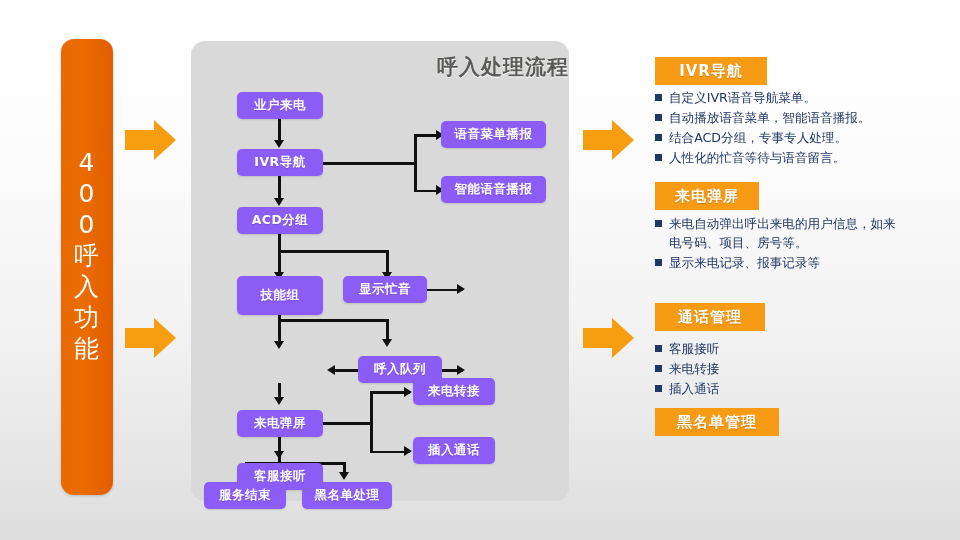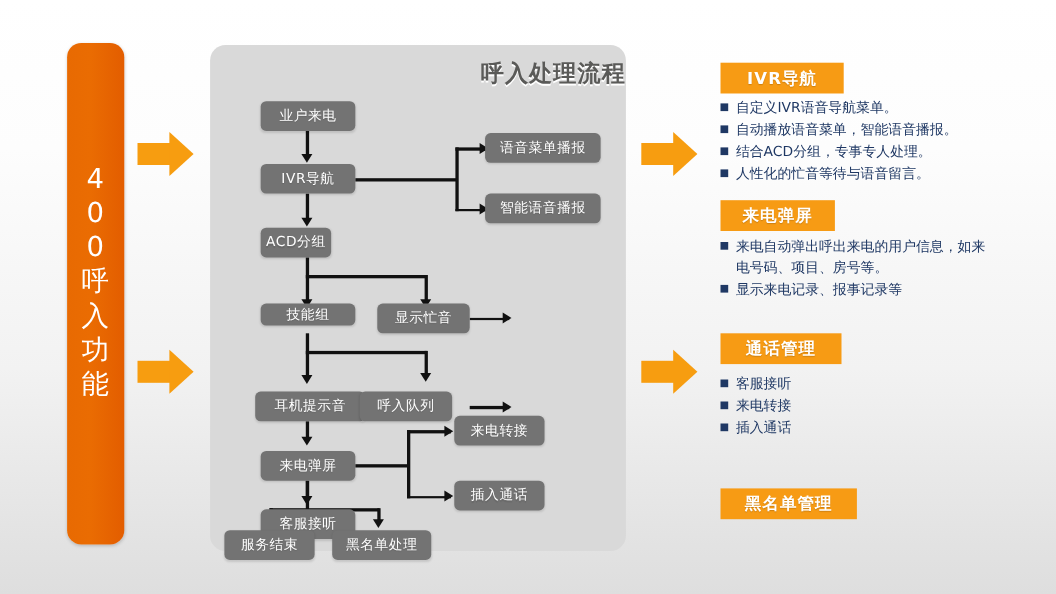--- a/index.html
+++ b/index.html
@@ -90,25 +90,25 @@
     font-size: 21px;
     font-weight: bold;
     color: #5a5a58;
     letter-spacing: 1px;
     text-shadow: 0 1px 0 #ffffff;
   }
 
   
   .fbox {
     position: absolute;
-    background: #737373;
+    background: #8b5cf6;
     border-radius: 5px;
     color: #ffffff;
     font-size: 12.5px;
-    font-weight: normal;
+    font-weight: bold;
     display: flex;
     align-items: center;
     justify-content: center;
     letter-spacing: 0.5px;
     box-shadow: 0 1px 2px rgba(0,0,0,0.12);
     text-shadow: 0 1px 1px rgba(0,0,0,0.12);
   }
 
   
   .ln {
@@ -273,30 +273,29 @@
     <div class="arrowhead-down" style="left:148px; top:431px;"></div>
 
     <div class="fbox" style="left:46px; top:51px; width:86px; height:27px;">业户来电</div>
 
     <div class="fbox" style="left:46px; top:108px; width:86px; height:27px;">IVR导航</div>
 
     <div class="fbox" style="left:250px; top:80px; width:105px; height:27px;">语音菜单播报</div>
 
     <div class="fbox" style="left:250px; top:135px; width:105px; height:27px;">智能语音播报</div>
 
-    <div class="fbox" style="left:46px; top:166px; width:64px; height:27px;">ACD分组</div>
-
-    <div class="fbox" style="left:46px; top:235px; width:86px; height:20px;">技能组</div>
+    <div class="fbox" style="left:46px; top:166px; width:86px; height:27px;">ACD分组</div>
+
+    <div class="fbox" style="left:46px; top:235px; width:86px; height:39px;">技能组</div>
 
     <div class="fbox" style="left:152px; top:235px; width:84px; height:27px;">显示忙音</div>
 
 
-    <div class="fbox" style="left:41px; top:315px; width:100px; height:27px;">耳机提示音</div>
-
-    <div class="fbox" style="left:136px; top:315px; width:84px; height:27px;">呼入队列</div>
+
+    <div class="fbox" style="left:167px; top:315px; width:84px; height:27px;">呼入队列</div>
 
 
     <div class="fbox" style="left:46px; top:369px; width:86px; height:27px;">来电弹屏</div>
 
     <div class="fbox" style="left:46px; top:422px; width:86px; height:27px;">客服接听</div>
 
     <div class="fbox" style="left:222px; top:337px; width:82px; height:27px;">来电转接</div>
 
     <div class="fbox" style="left:222px; top:396px; width:82px; height:27px;">插入通话</div>
 
@@ -337,15 +336,15 @@
         <span class="cont">客服接听</span>
       </li>
     <li>
         <span class="cont">来电转接</span>
       </li>
     <li>
         <span class="cont">插入通话</span>
       </li>
   </ul>
 
-  <div class="feat-head" style="left:655px; top:408px; width:124px; height:28px;margin-top:36px;">黑名单管理</div>
+  <div class="feat-head" style="left:655px; top:408px; width:124px; height:28px;">黑名单管理</div>
 
 </div>
 
 </body></html>

